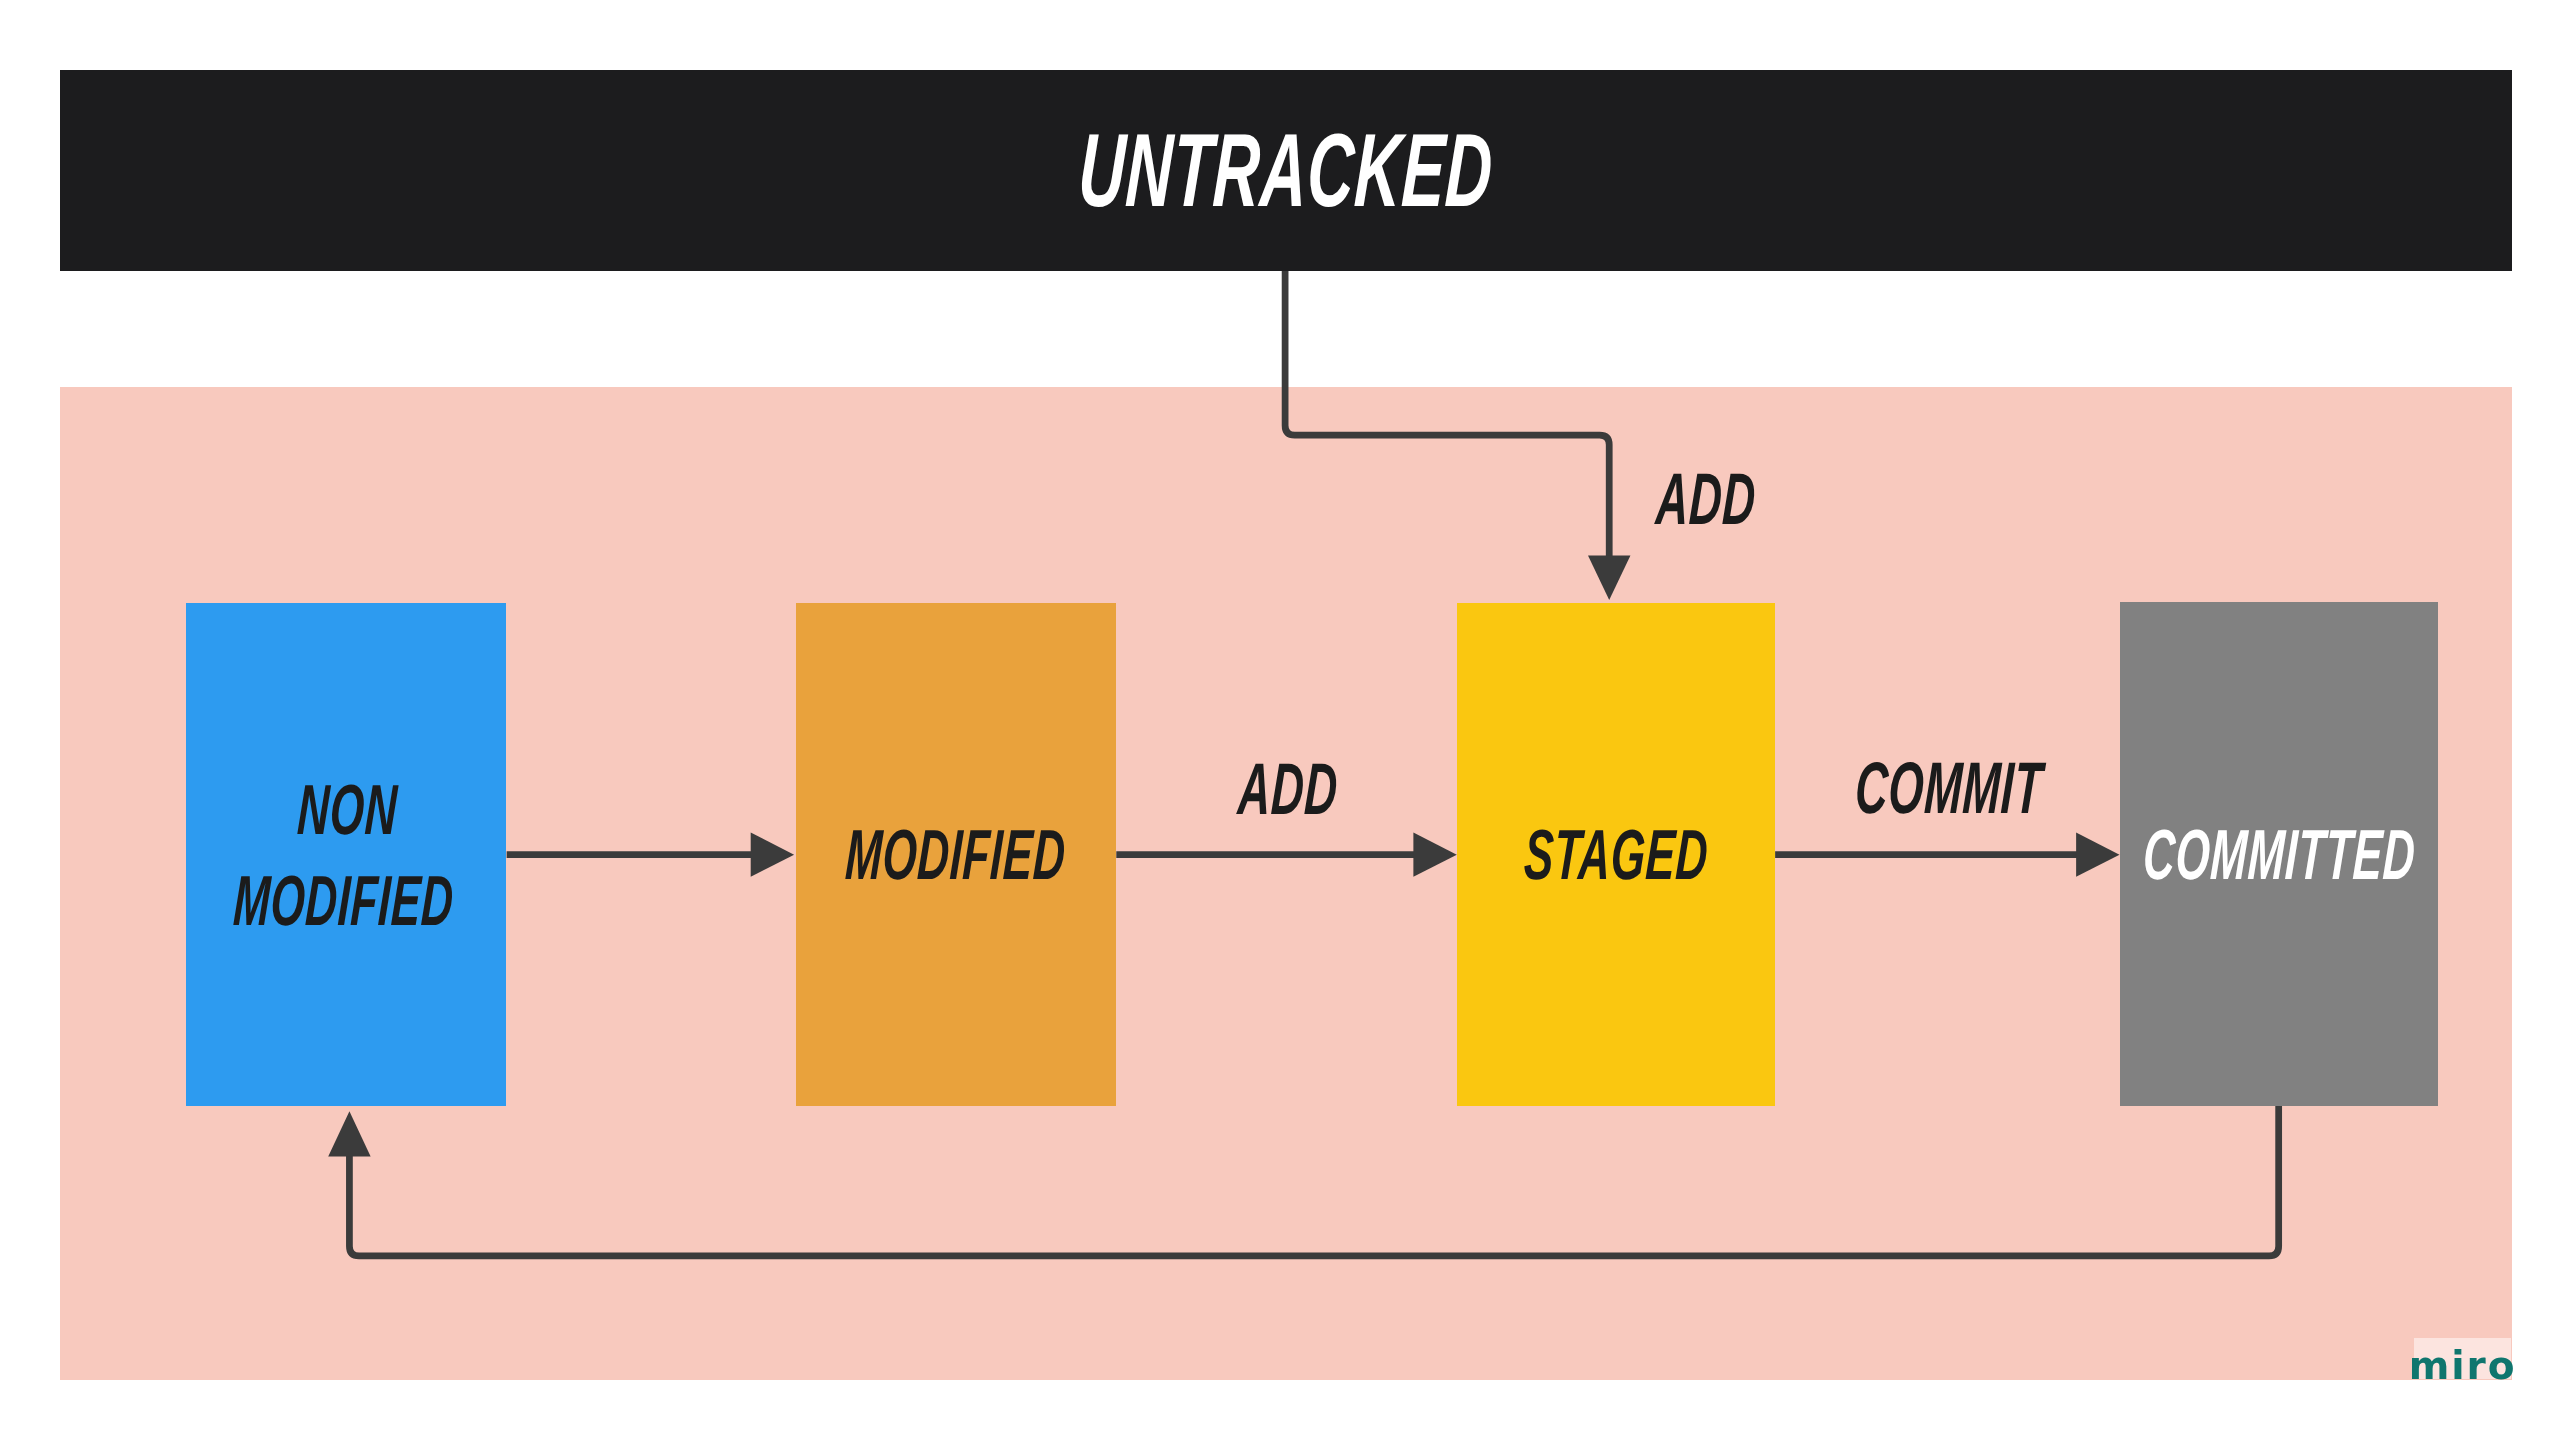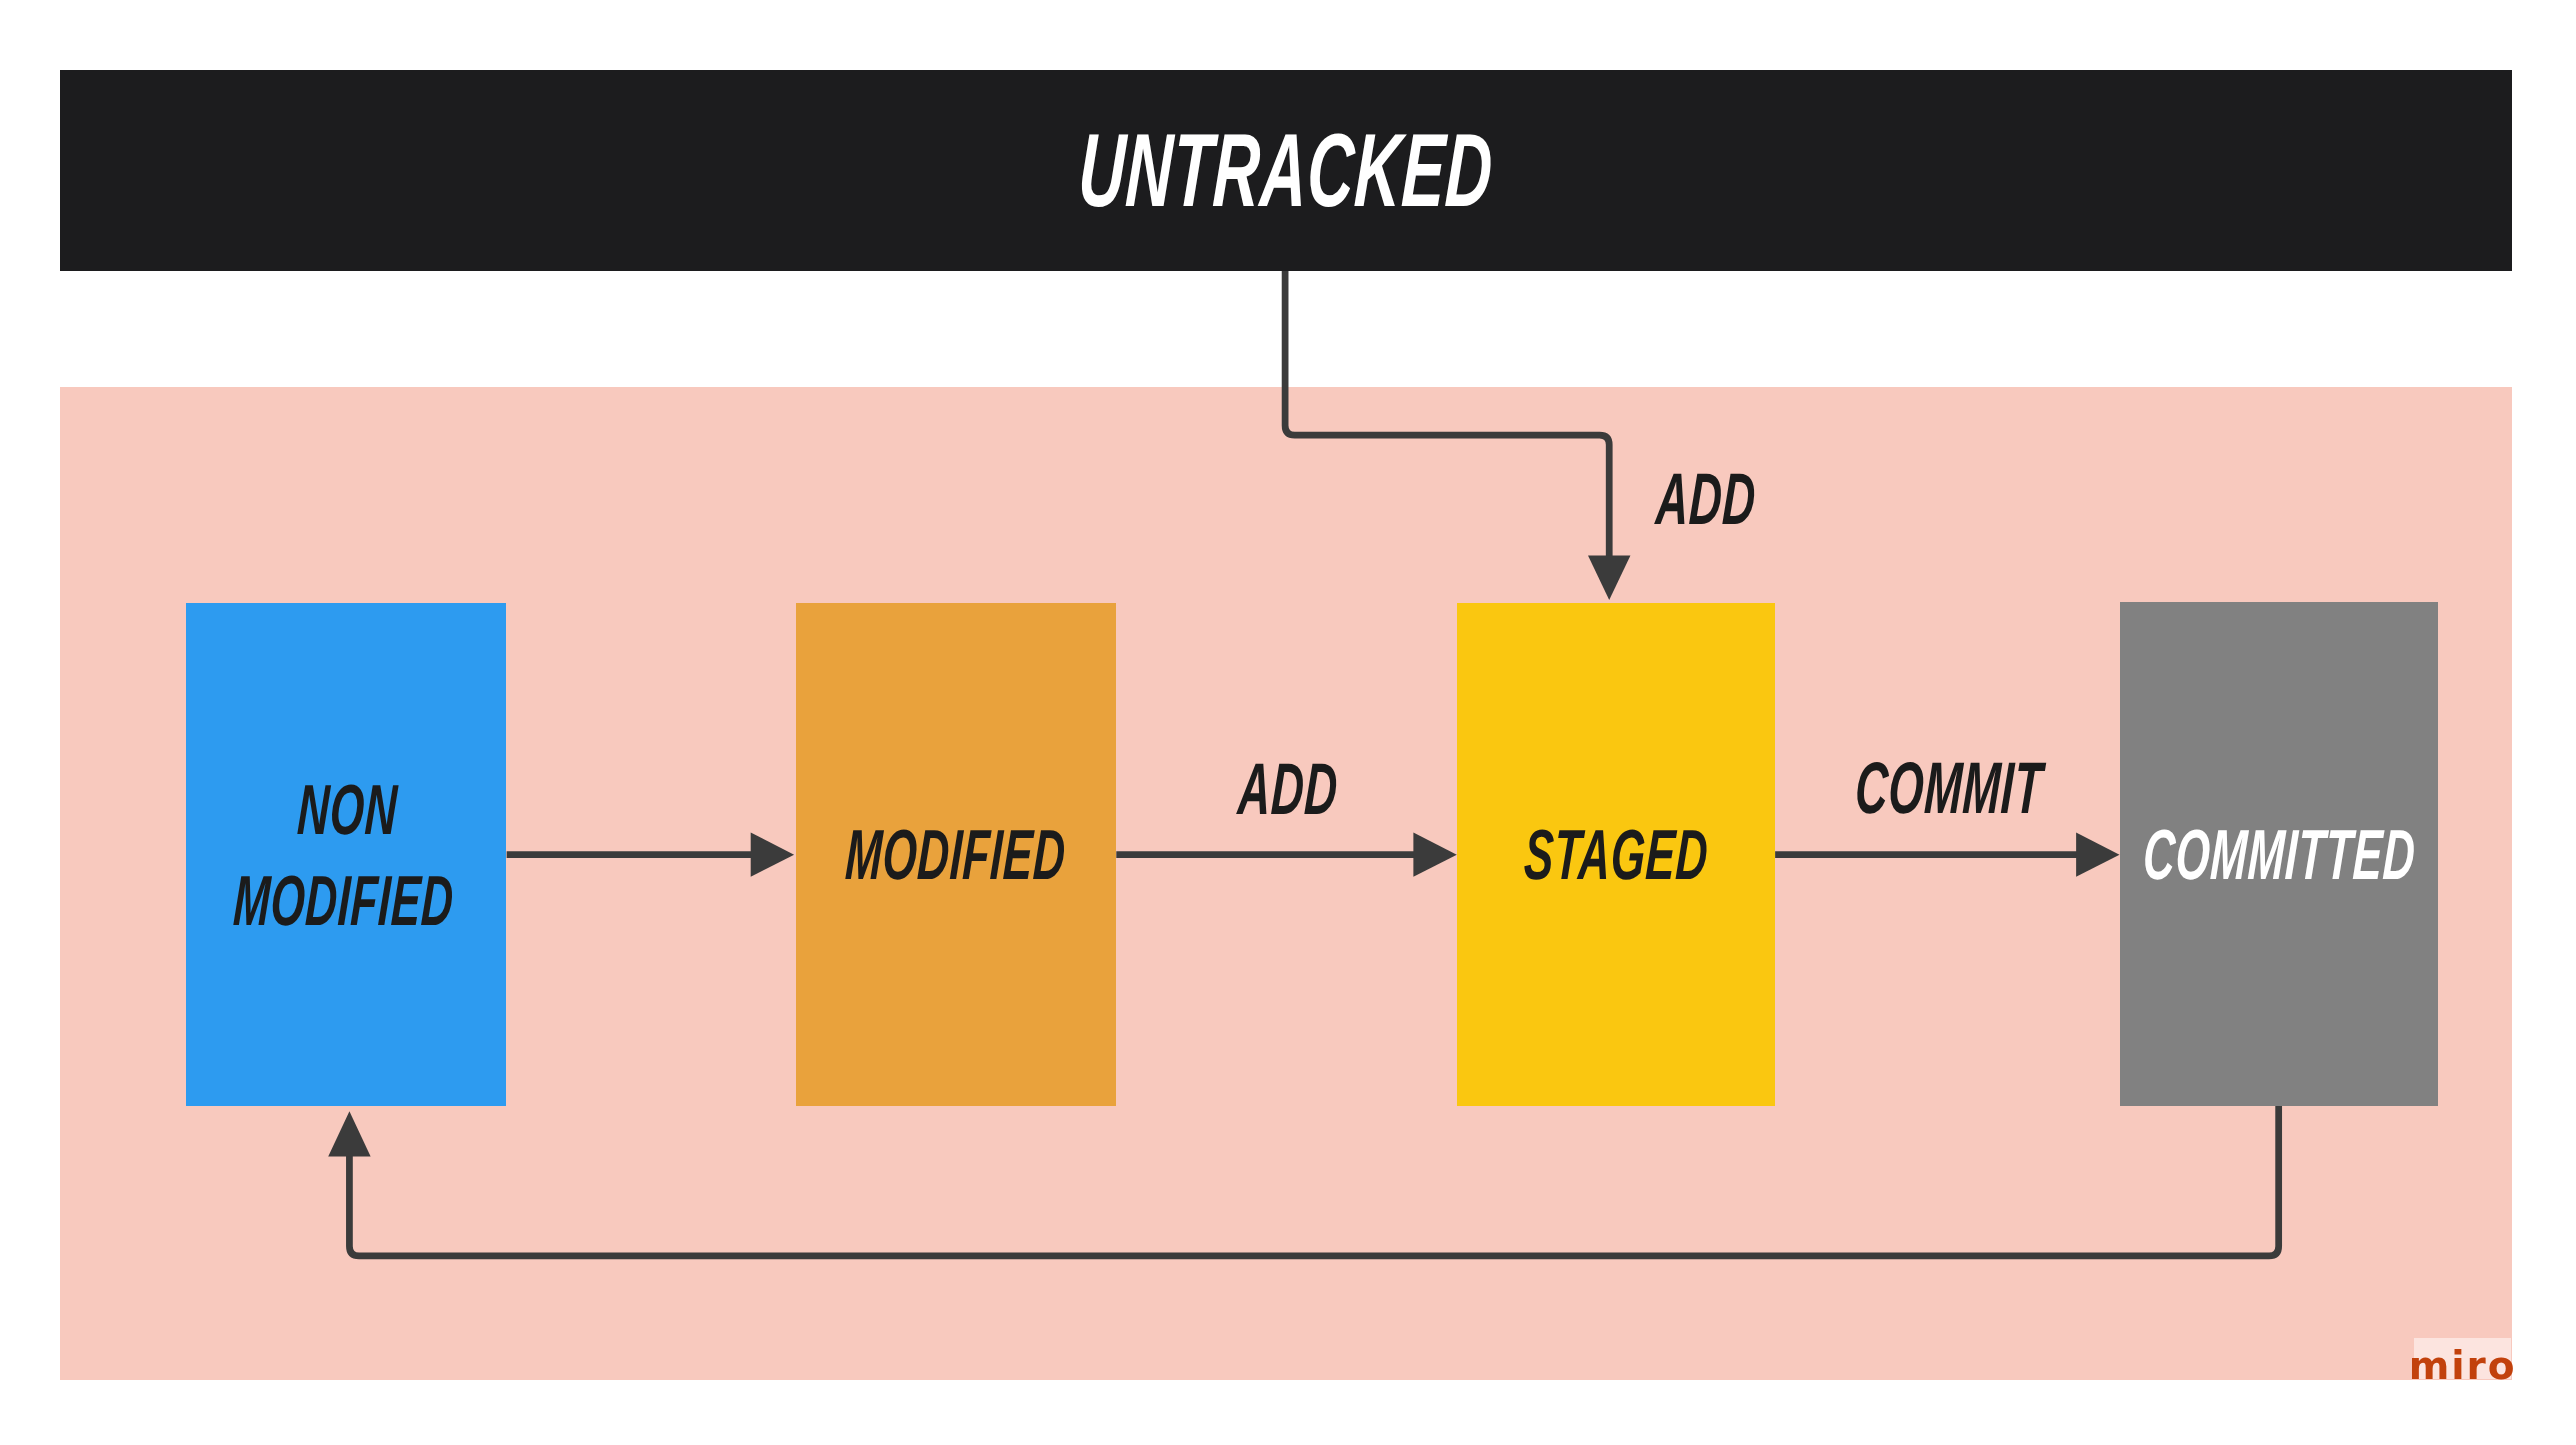--- a/index.html
+++ b/index.html
@@ -94,21 +94,21 @@
     width: 97px; height: 41px;
     background: rgba(255,255,255,0.5);
     display: flex; align-items: flex-end; justify-content: center;
     overflow: visible;
   }
   .watermark span {
     font-family: "DejaVu Sans", sans-serif;
     font-size: 39px;
     line-height: 39px;
     font-weight: 700;
-    color: #c2410c;
+    color: #0f766e;
     letter-spacing: 1.9px;
     margin-bottom: -5.8px;
   }
 </style>
 </head>
 <body>
 
 <div id="canvas">
 
   <div class="banner">

